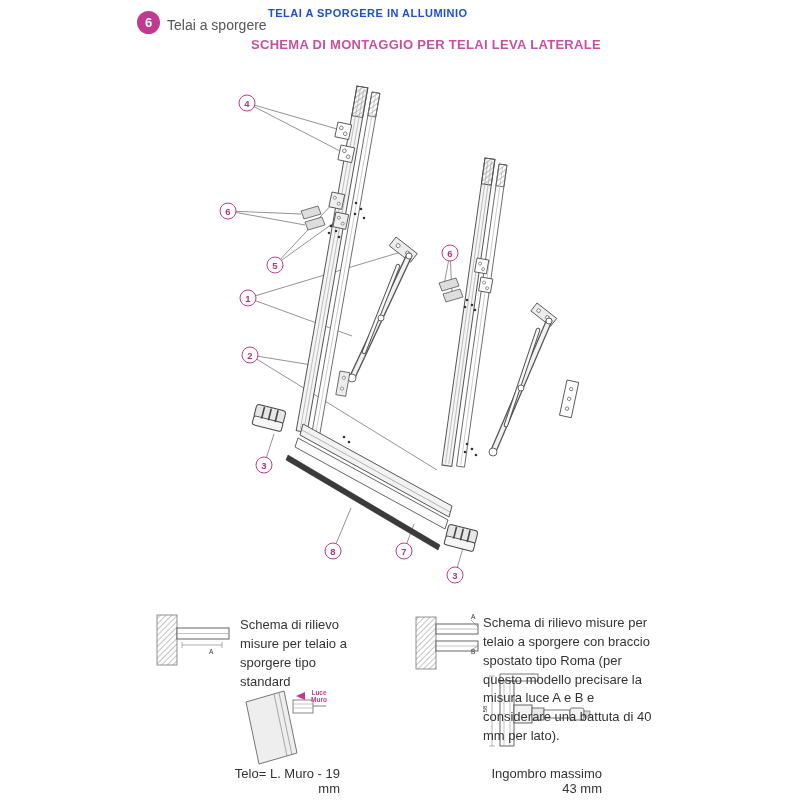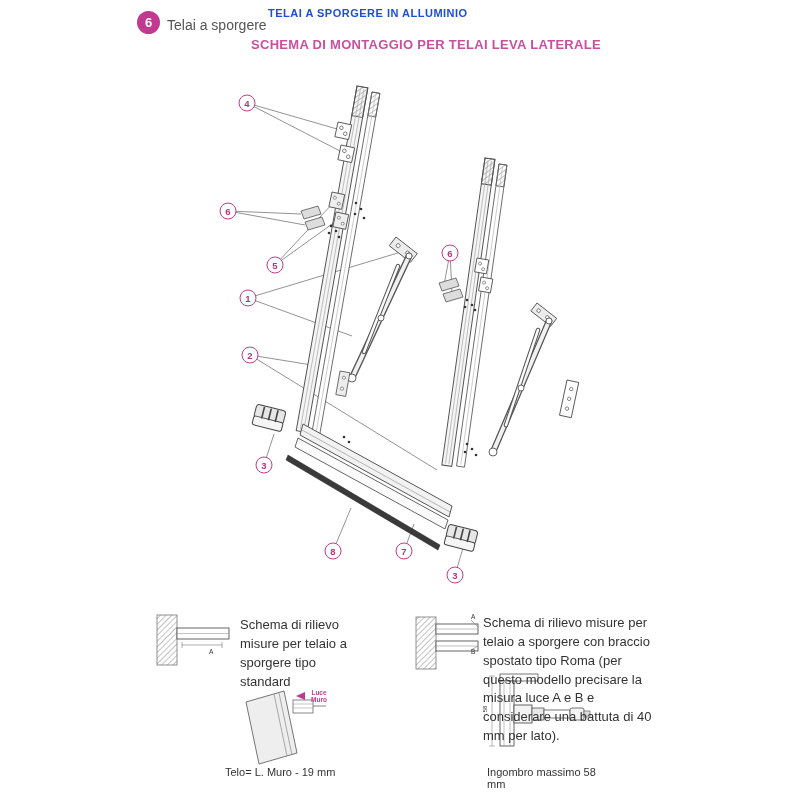--- a/index.html
+++ b/index.html
@@ -9,21 +9,21 @@
   .badge{position:absolute;left:137px;top:11px;width:23px;height:23px;border-radius:50%;
          background:#c23a8f;color:#fff;font-size:13px;font-weight:bold;
          display:flex;align-items:center;justify-content:center}
   .badge-label{position:absolute;left:167px;top:17px;font-size:14px;color:#555}
   .title{position:absolute;left:268px;top:7px;font-size:11px;color:#1d4ed8;letter-spacing:.5px}
   .subtitle{position:absolute;left:251px;top:37px;font-size:13px;color:#c8509d;letter-spacing:.3px}
   .callout{position:absolute;width:17px;height:17px;border:1.3px solid #c23a8f;border-radius:50%;
            background:#fff;color:#b1357f;font-size:9.5px;font-weight:bold;
            display:flex;align-items:center;justify-content:center;transform:translate(-50%,-50%);z-index:5}
   .note{position:absolute;font-size:13px;color:#333;line-height:1.45}
-  .cap{position:absolute;font-size:11px;color:#333;text-align:left}
+  .cap{position:absolute;font-size:13px;color:#333;text-align:right}
   .dim{position:absolute;font-size:6.5px;color:#333}
   .dim-rot{transform:rotate(-90deg);font-size:6px}
   .luce{position:absolute;left:306px;top:689px;width:26px;font-size:6.5px;font-weight:bold;
         color:#c23a8f;line-height:1.15;text-align:center}
 </style>
 </head>
 <body>
 
 <svg class="art" width="800" height="800" viewBox="0 0 800 800">
   <defs>
@@ -268,19 +268,19 @@
 <div class="callout" style="left:250px;top:355px">2</div>
 <div class="callout" style="left:450px;top:253px">6</div>
 <div class="callout" style="left:264px;top:465px">3</div>
 <div class="callout" style="left:333px;top:551px">8</div>
 <div class="callout" style="left:404px;top:551px">7</div>
 <div class="callout" style="left:455px;top:575px">3</div>
 
 <div class="note" style="left:240px;top:616px;width:108px">Schema di rilievo misure per telaio a sporgere tipo standard</div>
 <div class="note" style="left:483px;top:614px;width:178px">Schema di rilievo misure per telaio a sporgere con braccio spostato tipo Roma (per questo modello precisare la misura luce A e B e considerare una battuta di 40 mm per lato).</div>
 <div class="cap" style="left:225px;top:766px;width:115px">Telo= L. Muro - 19 mm</div>
-<div class="cap" style="left:487px;top:766px;width:115px">Ingombro massimo 58 mm</div>
+<div class="cap" style="left:487px;top:766px;width:115px">Ingombro massimo 43 mm</div>
 
 <span class="dim" style="left:209px;top:648px">A</span>
 <span class="dim" style="left:471px;top:613px">A</span>
 <span class="dim" style="left:471px;top:648px">B</span>
 <span class="dim dim-rot" style="left:482px;top:706px">58</span>
 <span class="luce">Luce Muro</span>
 
 </body></html>

